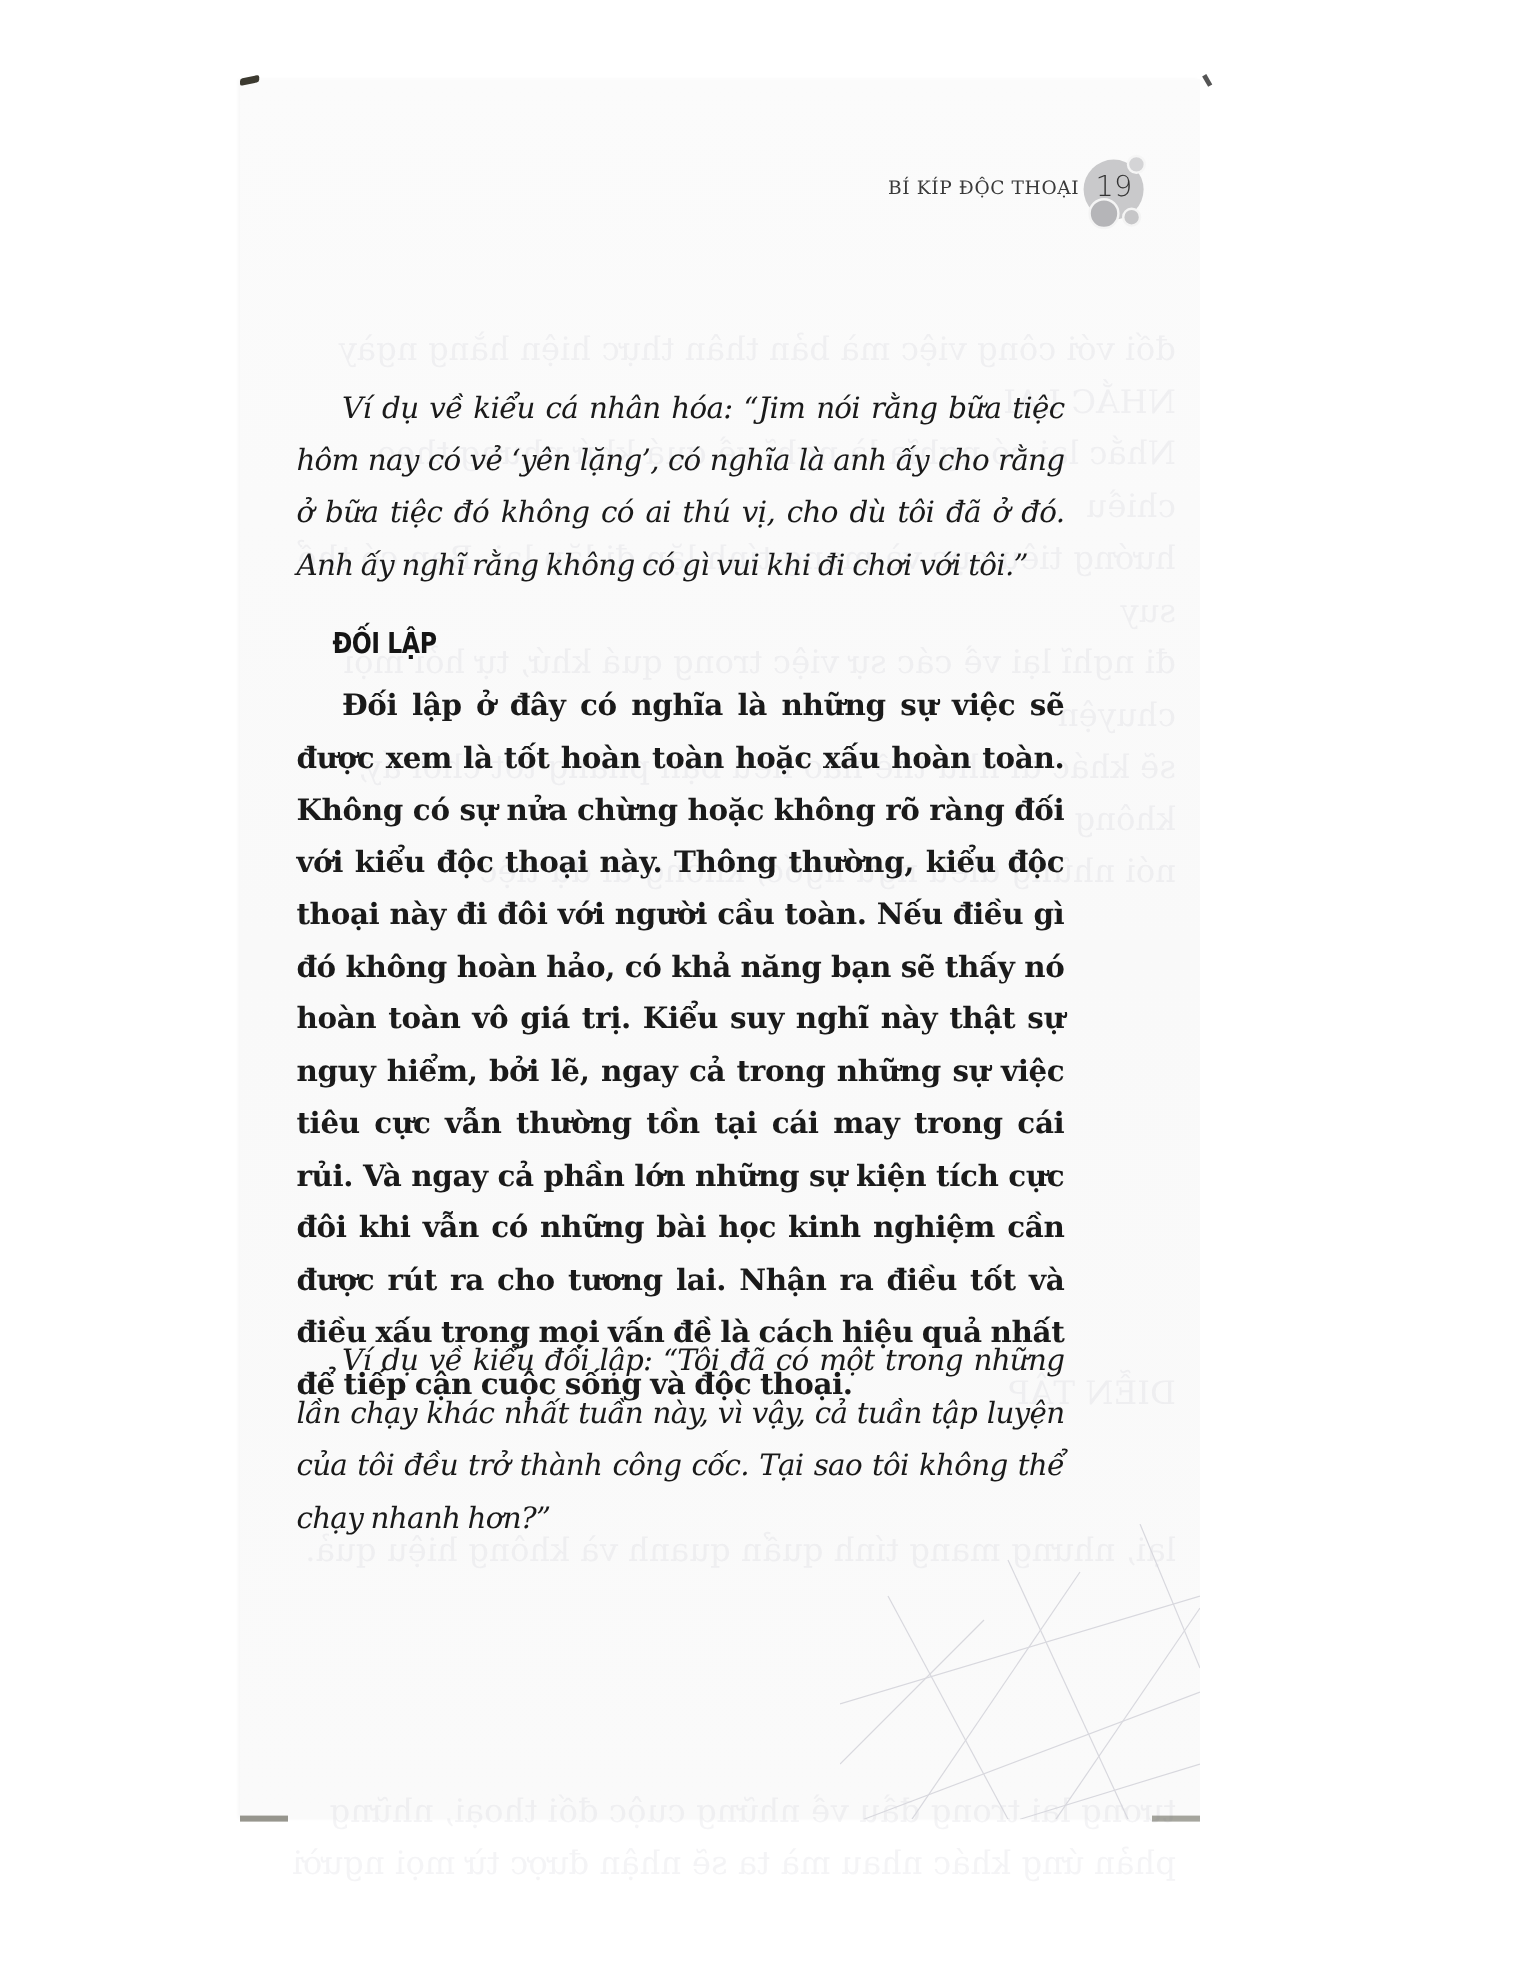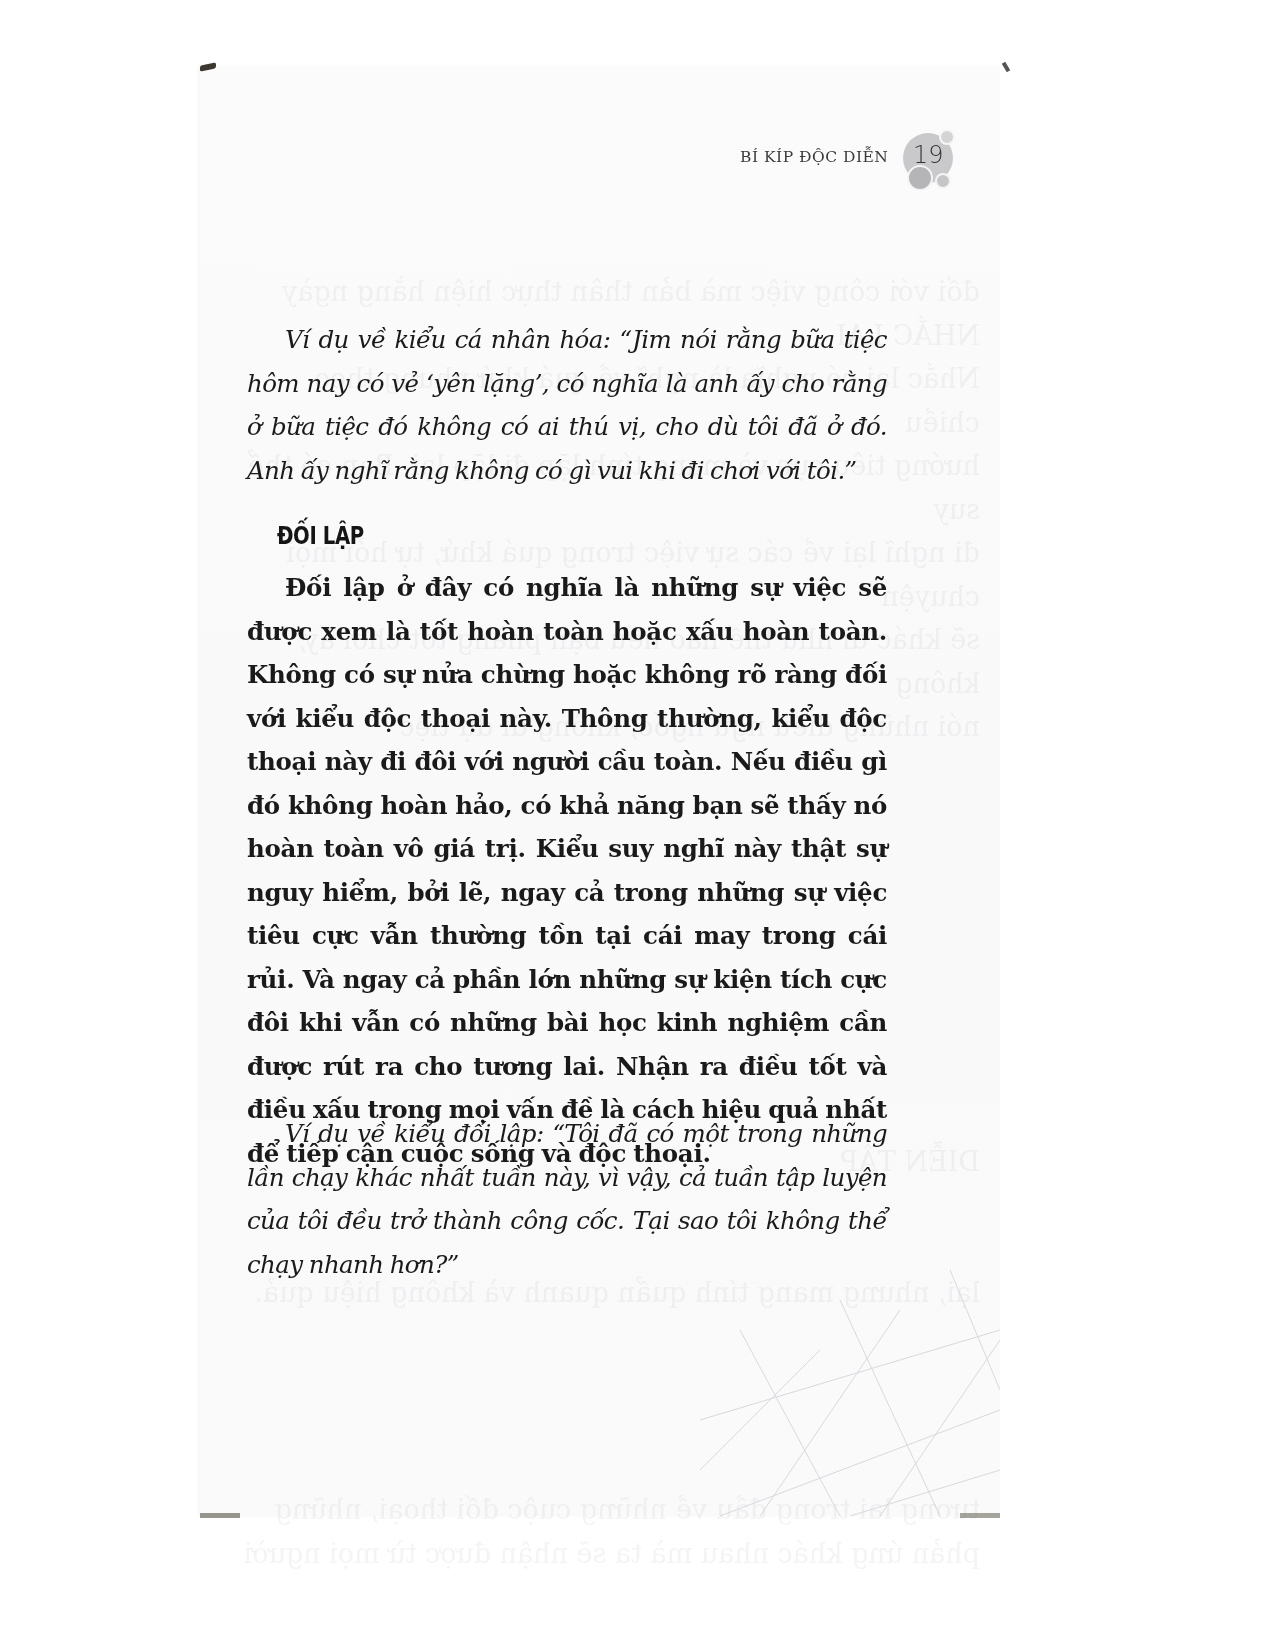--- a/index.html
+++ b/index.html
@@ -220,21 +220,21 @@
     <line x1="150" y1="246" x2="300" y2="200"></line>
     <line x1="40" y1="60" x2="140" y2="246"></line>
     <line x1="140" y1="30" x2="240" y2="246"></line>
     <line x1="250" y1="0" x2="300" y2="120"></line>
     <line x1="60" y1="246" x2="200" y2="40"></line>
     <line x1="180" y1="246" x2="300" y2="70"></line>
     <line x1="0" y1="200" x2="120" y2="80"></line>
   </g>
 </svg>
 
-<div class="header">BÍ KÍP ĐỘC DIỄN</div>
+<div class="header">BÍ KÍP ĐỘC THOẠI</div>
 
 <div class="page-num-bubble">
   <div class="big"></div>
   <div class="small3"></div>
   <div class="small1"></div>
   <div class="small2"></div>
   <div class="page-num">19</div>
 </div>
 
 <div class="body-text" style="top: 318px;">

